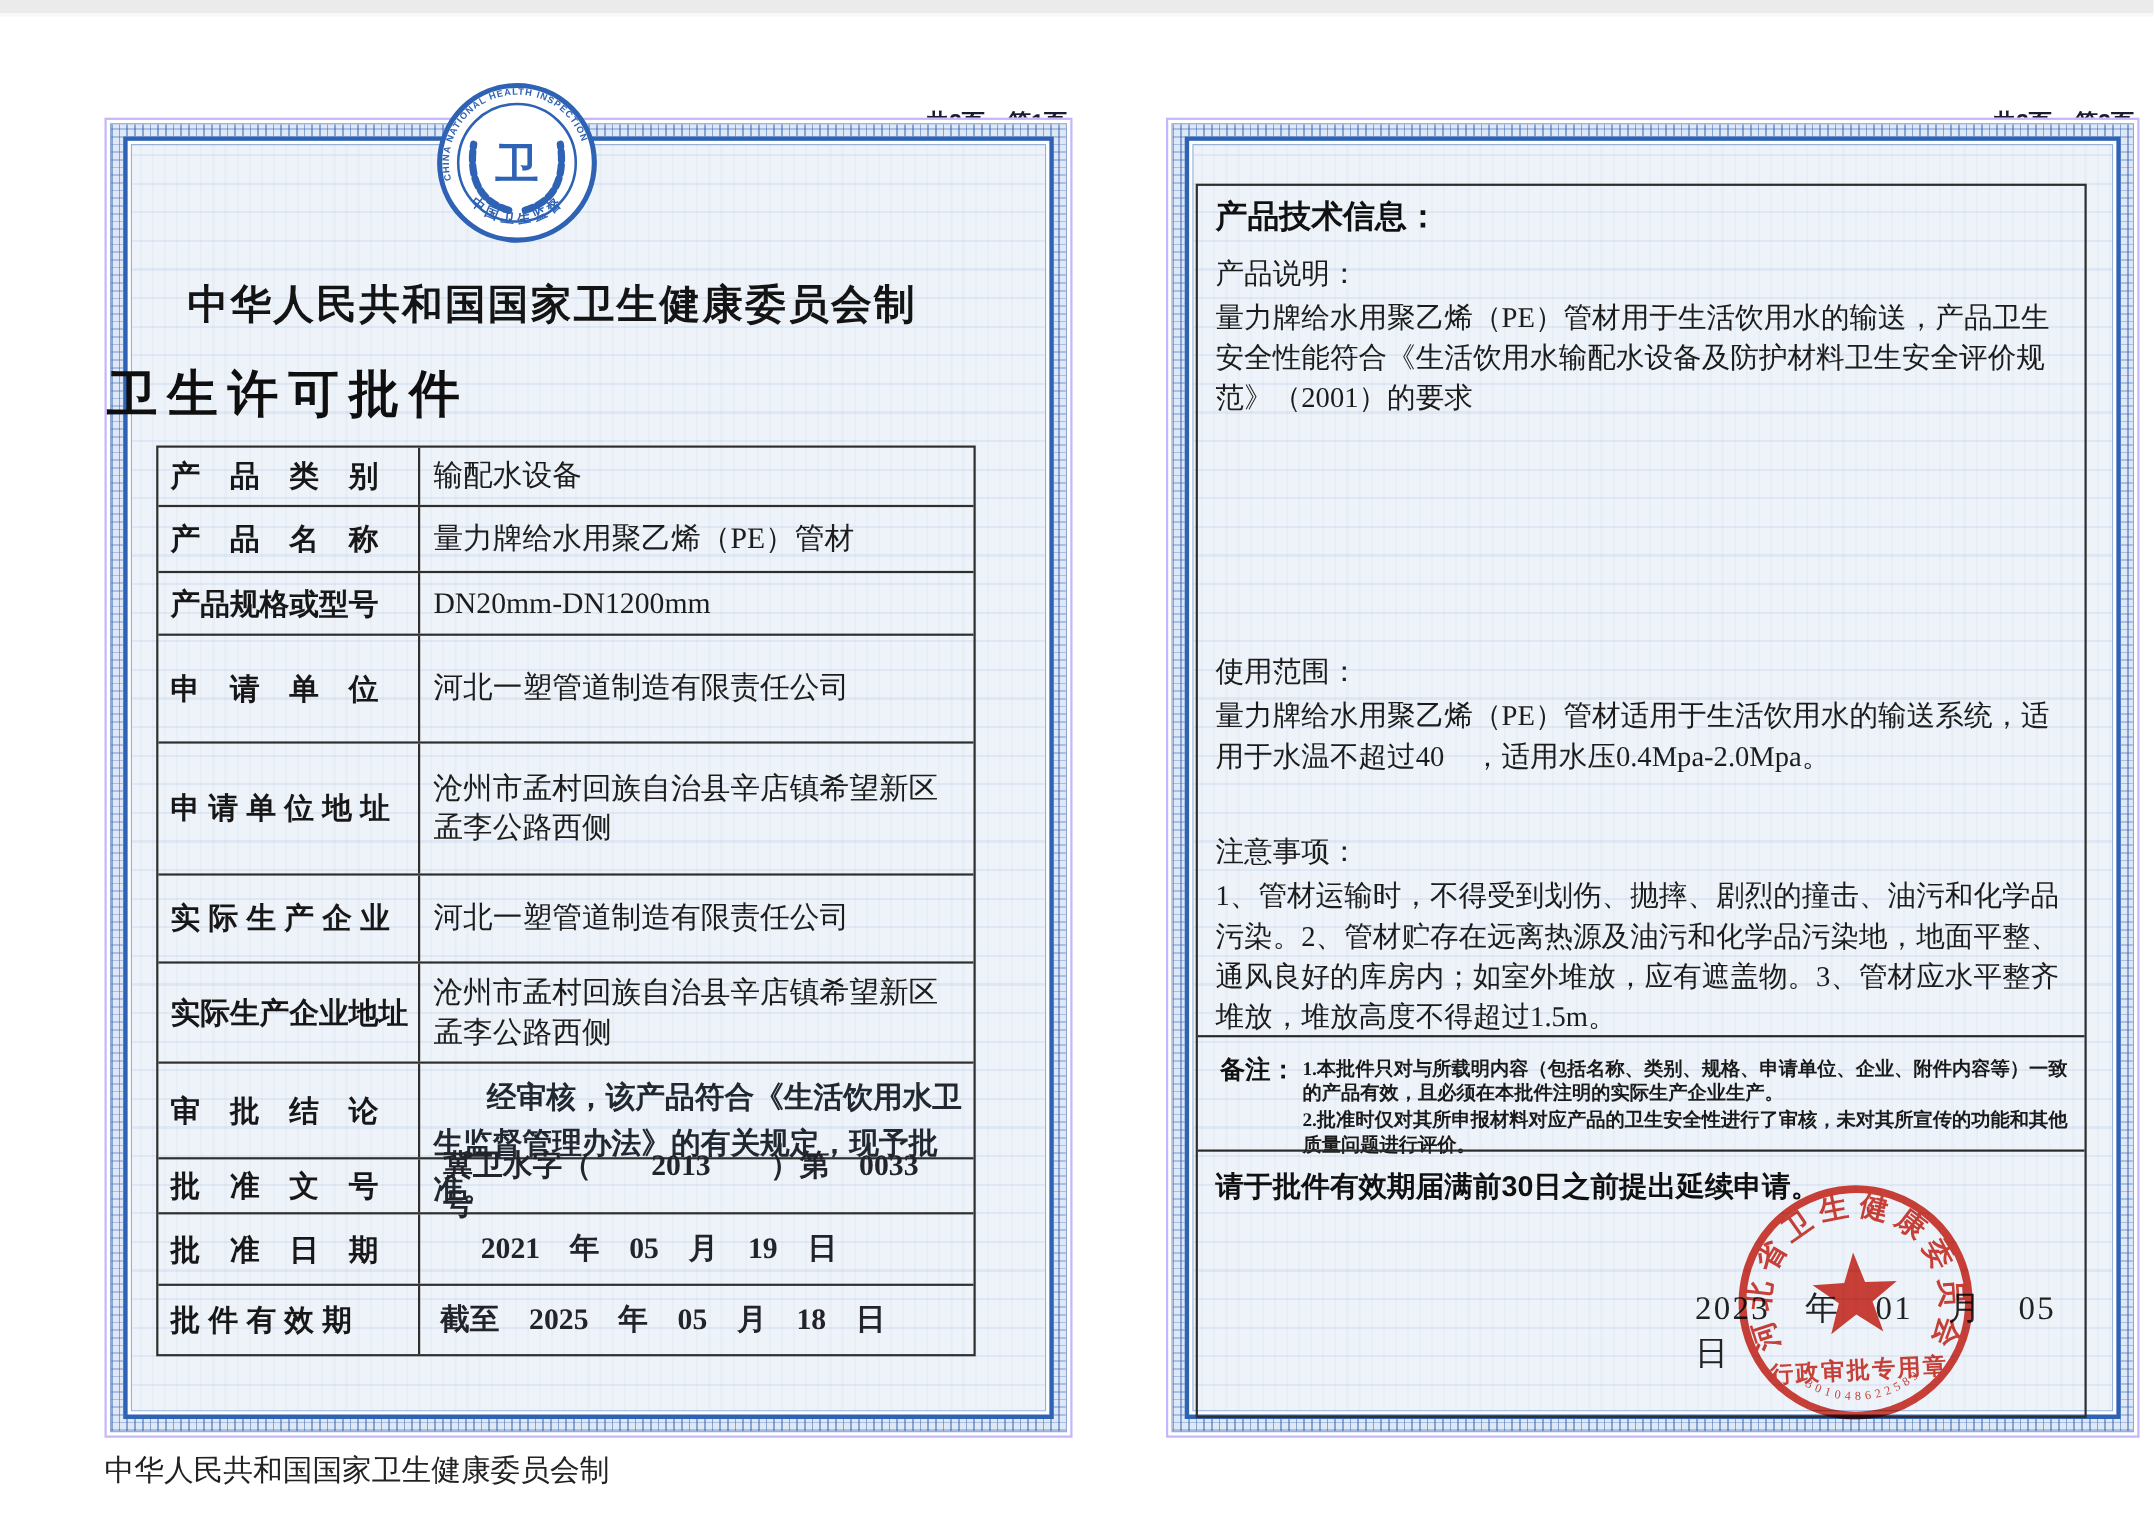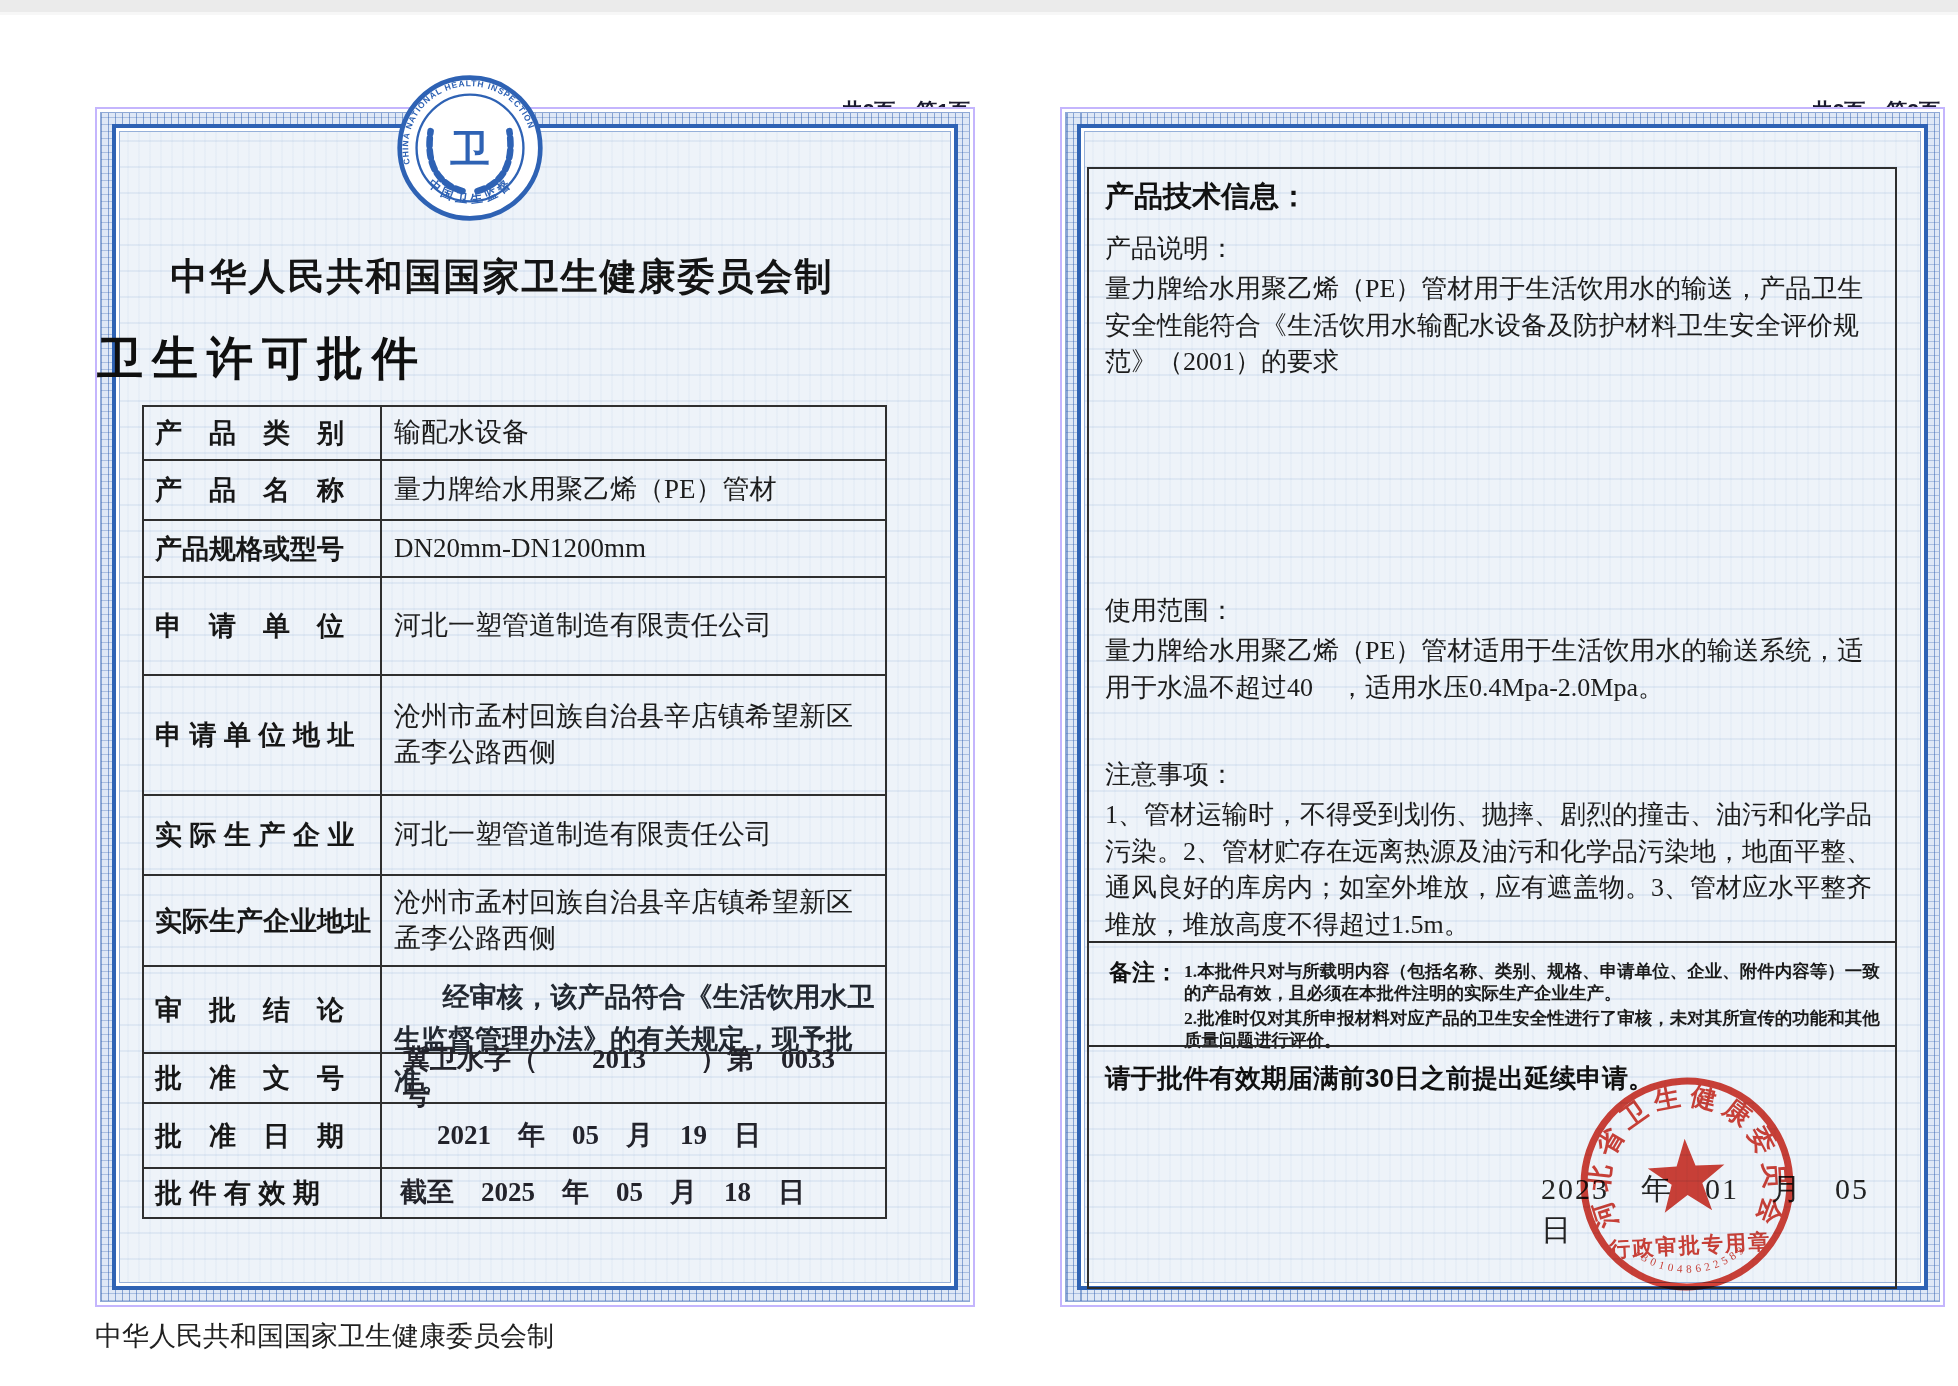--- a/index.html
+++ b/index.html
@@ -120,21 +120,21 @@
           <div class="tvalue v-conc">经审核，该产品符合《生活饮用水卫生监督管理办法》的有关规定，现予批准。</div>
         </div>
         <div class="trow" style="height:50px">
           <div class="tlabel">批　准　文　号</div>
           <div class="tvalue v-filled pl25">冀卫水字（　　2013　　）第　0033　号</div>
         </div>
         <div class="trow" style="height:65px">
           <div class="tlabel">批　准　日　期</div>
           <div class="tvalue v-filled pl55">2021　年　05　月　19　日</div>
         </div>
-        <div class="trow" style="height:50px">
+        <div class="trow" style="height:64px">
           <div class="tlabel">批 件 有 效 期</div>
           <div class="tvalue v-filled pl18">截至　2025　年　05　月　18　日</div>
         </div>
       </div>
     </div>
   </div>
 
   <svg class="emblem" viewBox="0 0 160 160">
     <circle cx="80" cy="80" r="75" fill="#ffffff" stroke="#2e62b4" stroke-width="5"></circle>
     <circle cx="80" cy="80" r="57" fill="#ffffff" stroke="#2e62b4" stroke-width="2.5"></circle>

